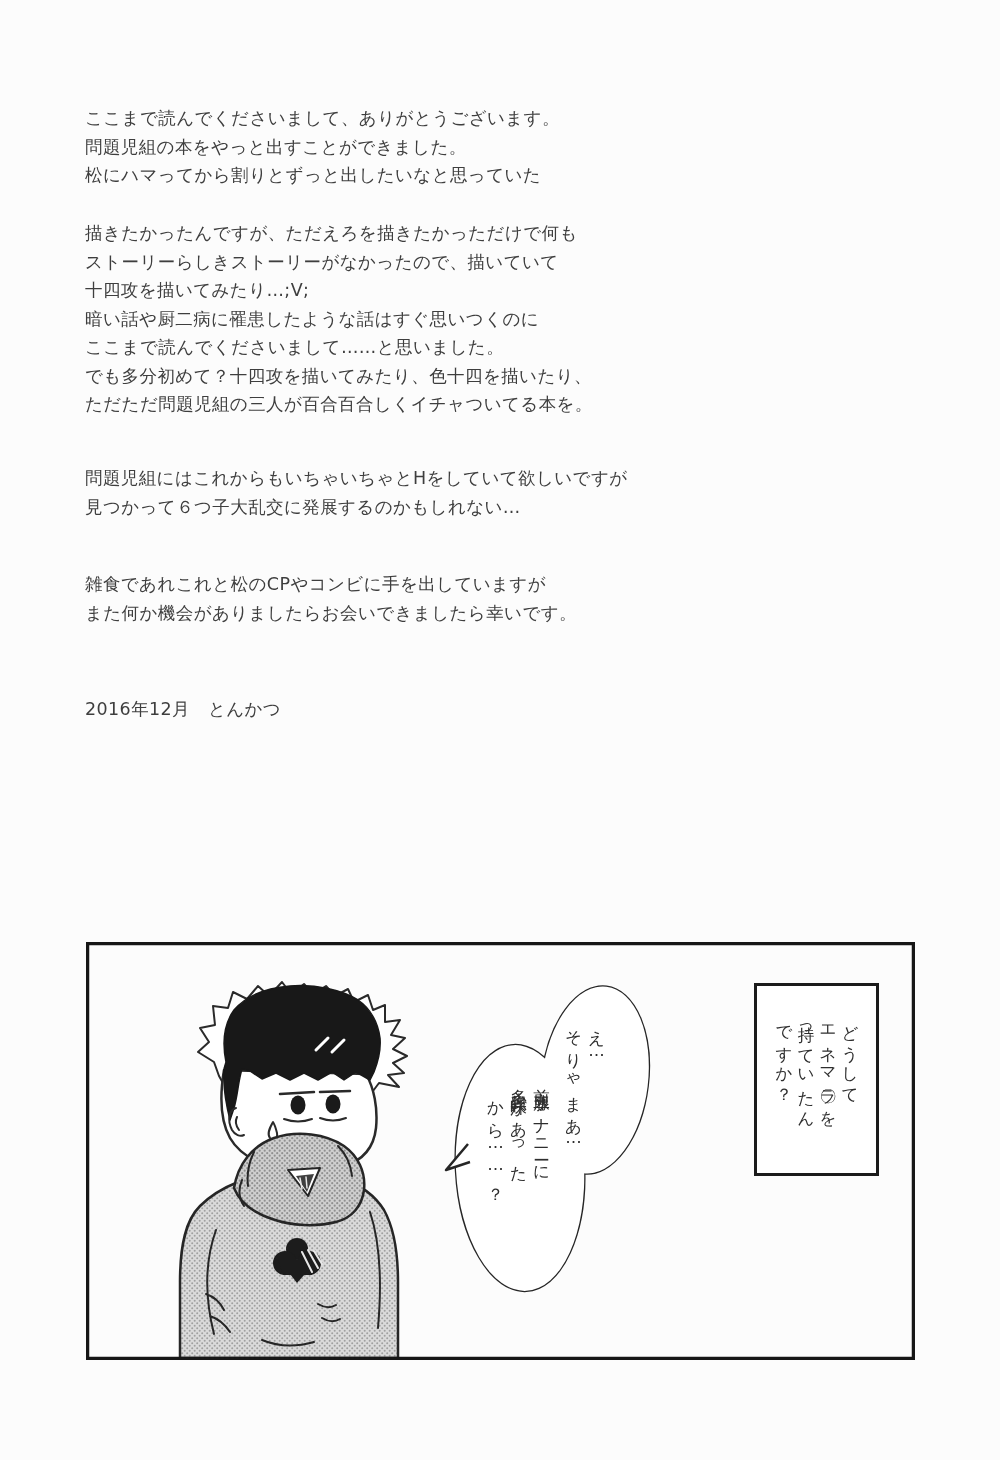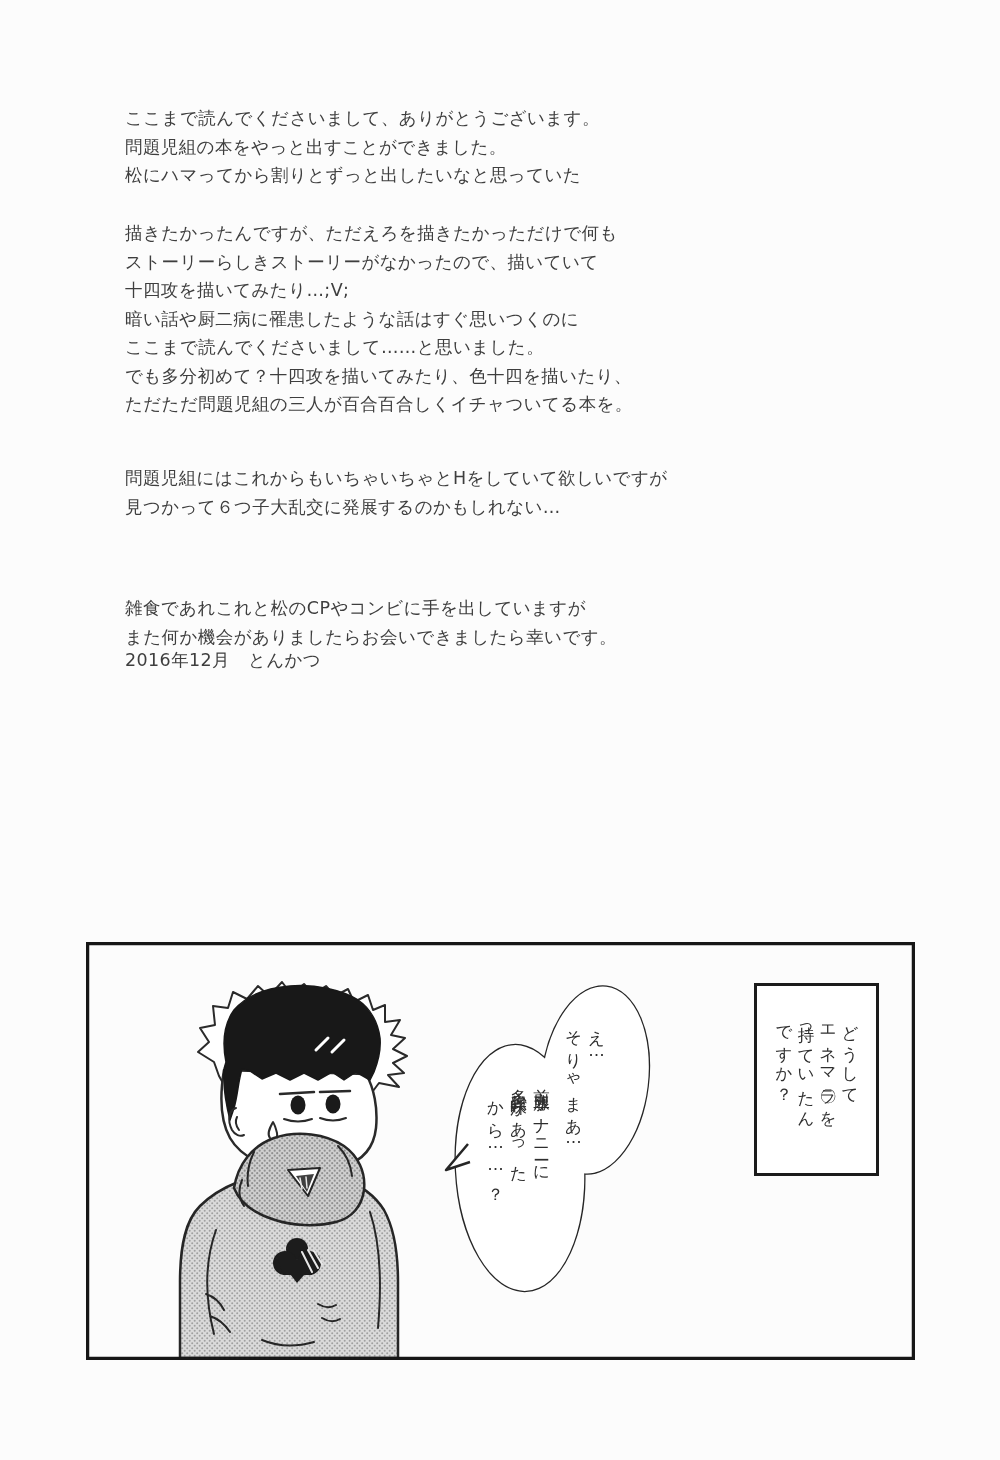--- a/index.html
+++ b/index.html
@@ -6,27 +6,27 @@
   .page {
     position:relative; width:1000px; height:1460px;
     background:#fcfcfc; overflow:hidden;
     font-family:"DejaVu Sans", sans-serif;
     color:#3c3c3c;
   }
   
   .para {
     position:absolute; left:85px;
     font-size:17.5px; line-height:28.5px; letter-spacing:0.4px;
-    color:#3e3e3e; white-space:nowrap;margin-left:40px;
+    color:#3e3e3e; white-space:nowrap;
   }
   #para1 { top:104px; }
   #para2 { top:219px; }
   #para3 { top:464px; }
-  #para4 { top:594px; }
-  #dateline { top:646px; }
+  #para4 { top:570px; }
+  #dateline { top:695px; }
   
   .panel-svg { position:absolute; left:86px; top:942px; z-index:1; }
   
   .nbox {
     position:absolute; left:754px; top:983px; width:125px; height:193px;
     box-sizing:border-box; border:3px solid #1b1b1b; background:#ffffff;
     display:flex; justify-content:center; padding-top:28px; z-index:2;
   }
   .vtext {
     writing-mode:vertical-rl; text-orientation:upright;

